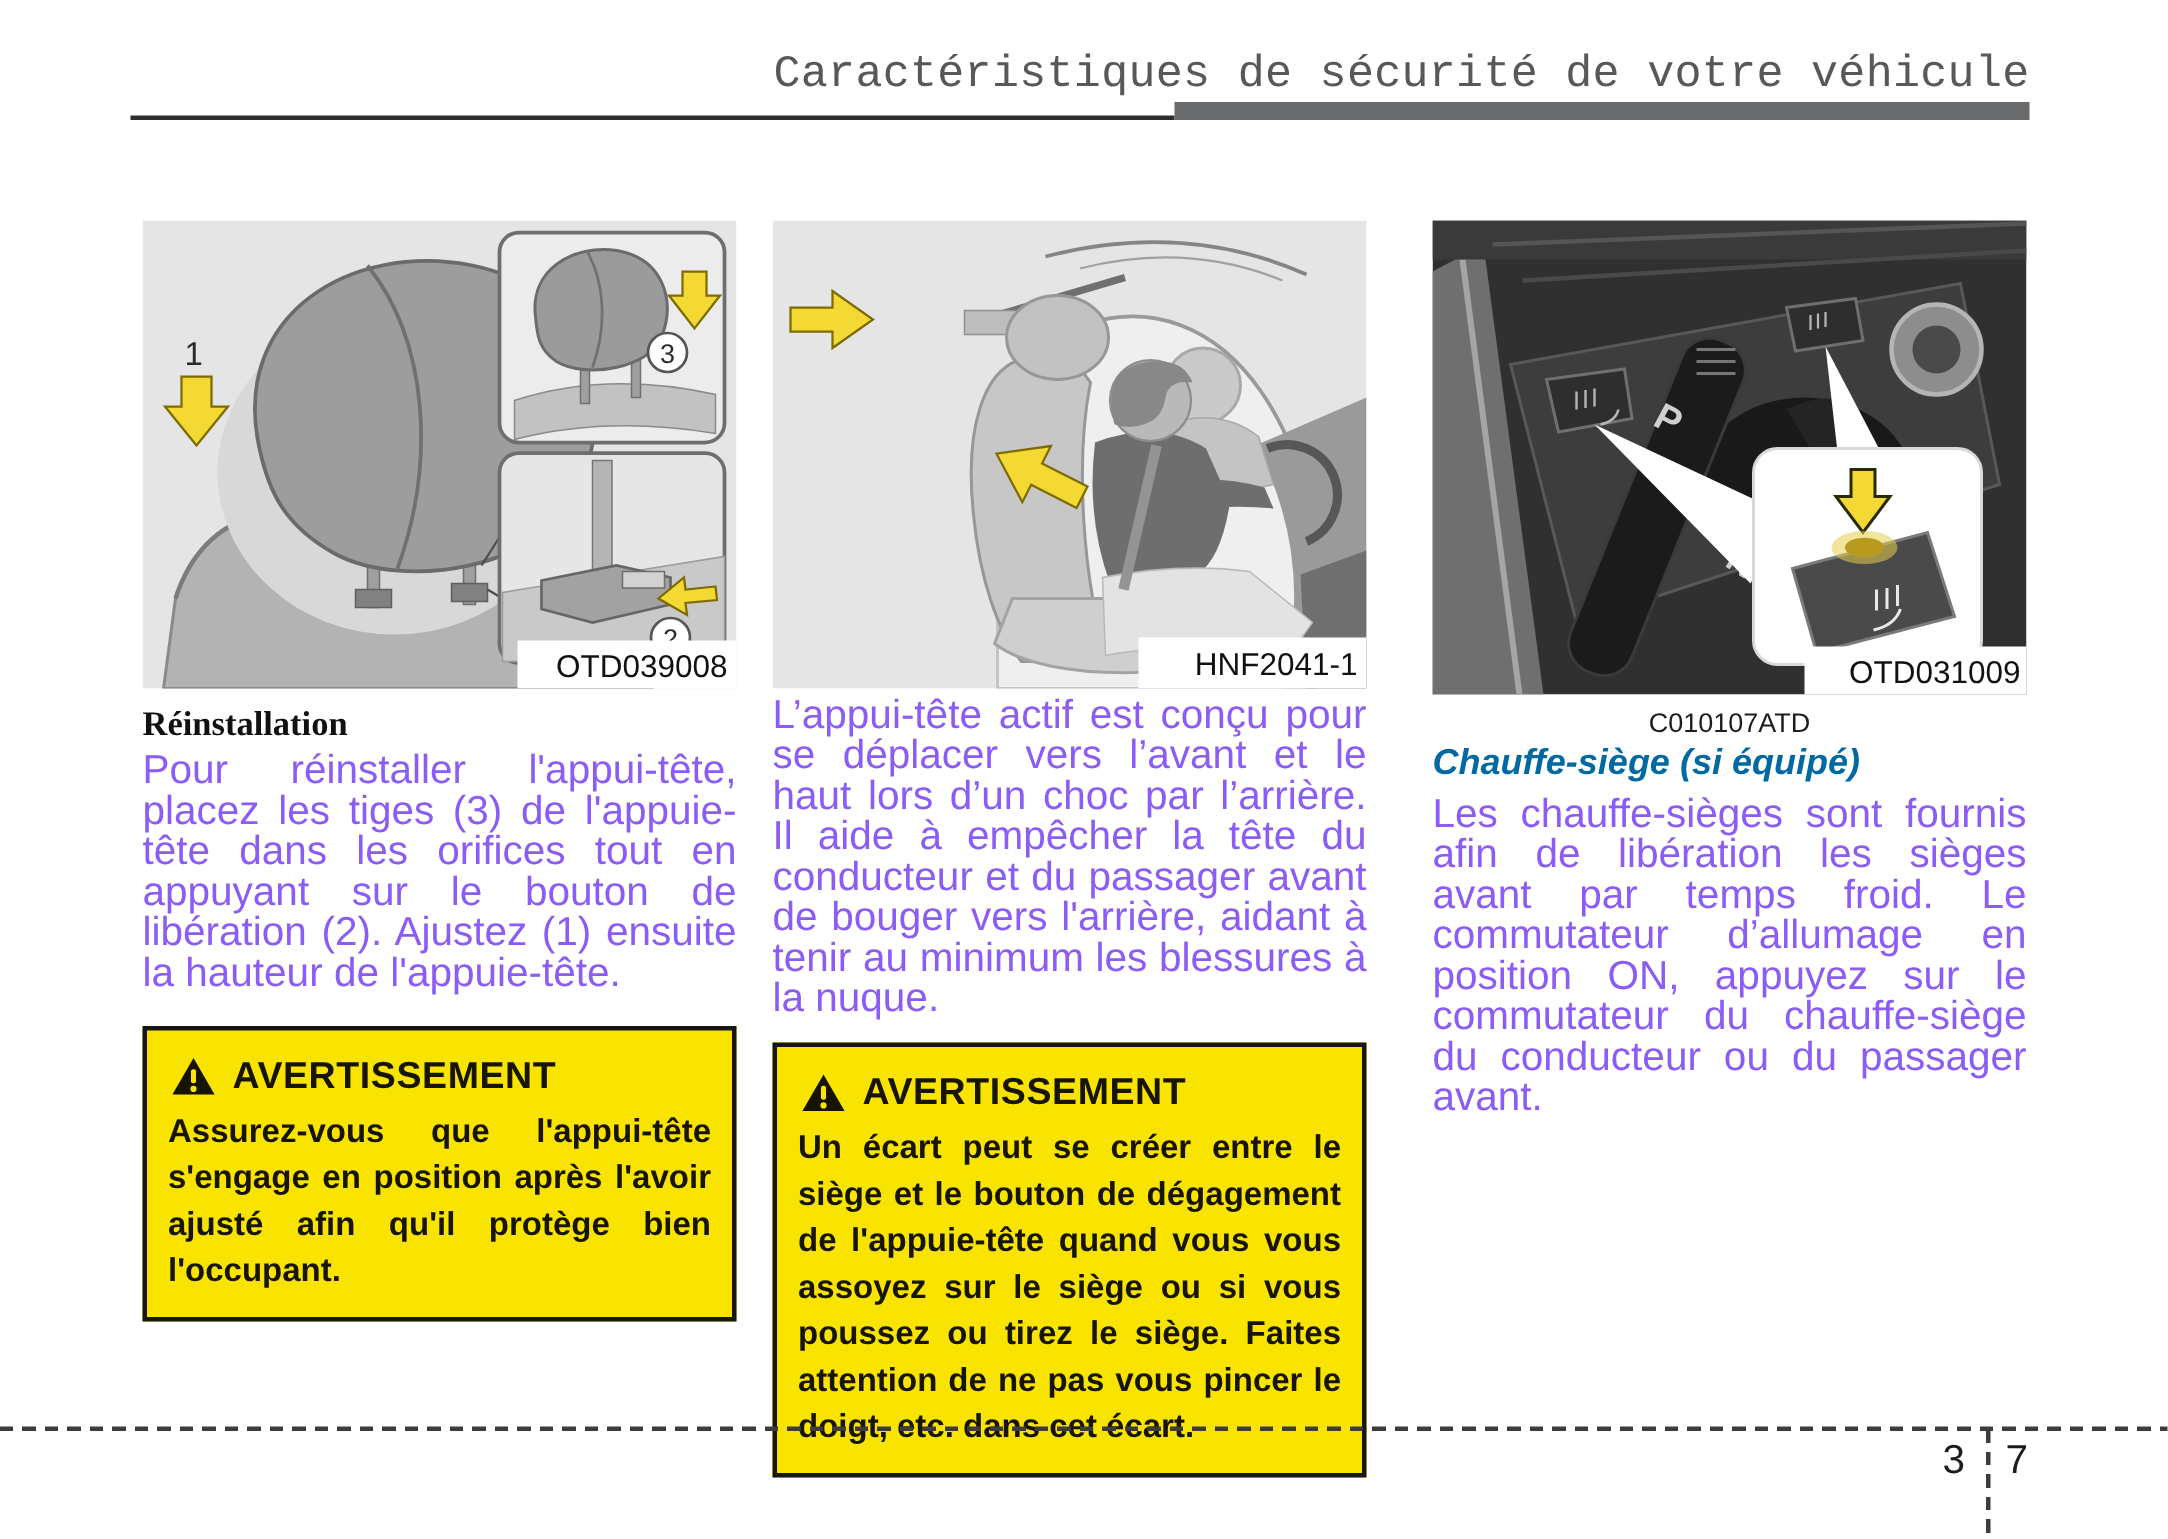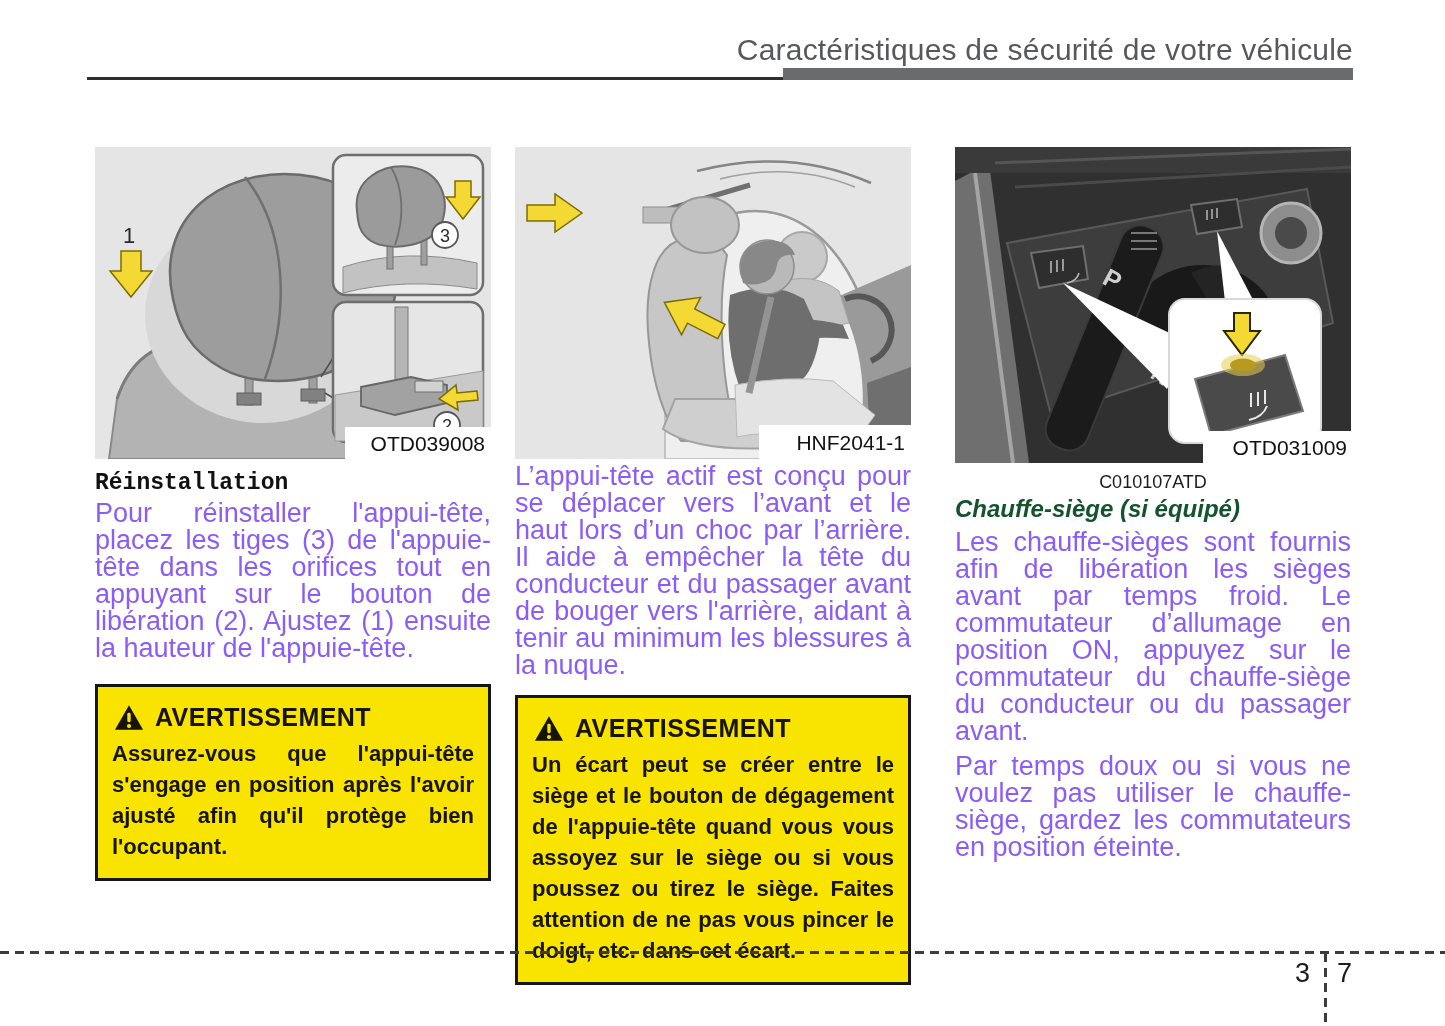--- a/index.html
+++ b/index.html
@@ -3,36 +3,36 @@
 <meta charset="utf-8">
 <style>
   html,body{margin:0;padding:0;}
   body{
     width:1445px;height:1026px;position:relative;background:#ffffff;
     font-family:"Liberation Sans",sans-serif;color:#1c1c1c;overflow:hidden;
   }
   
   .page-title{
     position:absolute;top:33px;right:92px;
-    font-family:Liberation Sans, sans-serif;font-size:30px;color:#57585a;
+    font-family:Liberation Mono, monospace;font-size:30px;color:#57585a;
     letter-spacing:.2px;white-space:nowrap;
   }
   .rule-thin{position:absolute;left:87px;top:77px;width:696px;height:3px;background:#2e2e2e;}
   .rule-thick{position:absolute;left:783px;top:68px;width:570px;height:12px;background:#6a6b6d;}
   
   .col{position:absolute;top:147px;width:396px;}
   .col1{left:95px;} .col2{left:515px;} .col3{left:955px;}
   .fig{display:block;}
   h2.sec{
-    font-family:Liberation Mono, monospace;font-weight:bold;font-size:23px;
+    font-family:Liberation Serif, serif;font-weight:bold;font-size:23px;
     margin:11px 0 2px;color:#111;
   }
   h2.sub{
     font-family:"Liberation Sans",sans-serif;font-weight:bold;font-style:italic;
-    font-size:24px;margin:2px 0 6px;color:#14532d;
+    font-size:24px;margin:2px 0 6px;color:#0369a1;
   }
   p.body{
     font-size:27px;line-height:27px;margin:4px 0 0;text-align:justify;color:#8b5cf6;
   }
   p.code{font-size:18px;margin:9px 0 0;color:#1c1c1c;text-align:center;}
   
   .warnbox{
     margin-top:22px;background:#f8e400;border:3px solid #161616;
     padding:12px 14px 16px 14px;color:#171400;
   }
@@ -231,19 +231,18 @@
       <path d="M296,246 v14 m7,-15 v14 m7,-16 v14 m-16,16 q14,-3 18,-14" stroke="#e8e8e8" stroke-width="2" fill="none"></path>
     </g>
 
     <rect x="248" y="284" width="148" height="32" fill="#ffffff"></rect>
     <text x="392" y="308" font-size="21" text-anchor="end" fill="#111111">OTD031009</text>
   </svg>
 
   <p class="code">C010107ATD</p>
   <h2 class="sub">Chauffe-siège (si équipé)</h2>
   <p class="body">Les chauffe-sièges sont fournis afin de libération les sièges avant par temps froid. Le commutateur d’allumage en position ON, appuyez sur le commutateur du chauffe-siège du conducteur ou du passager avant.</p>
-  <p class="body" style="margin-top:8px">Par temps doux ou si vous ne voulez pas utiliser le chauffe-siège, gardez les commutateurs en position éteinte.</p>
 </div>
 
 <div class="footer-dash"></div>
 <div class="footer-vdash"></div>
 <div class="pagenum ch">3</div>
 <div class="pagenum pg">7</div>
 
 </body></html>

